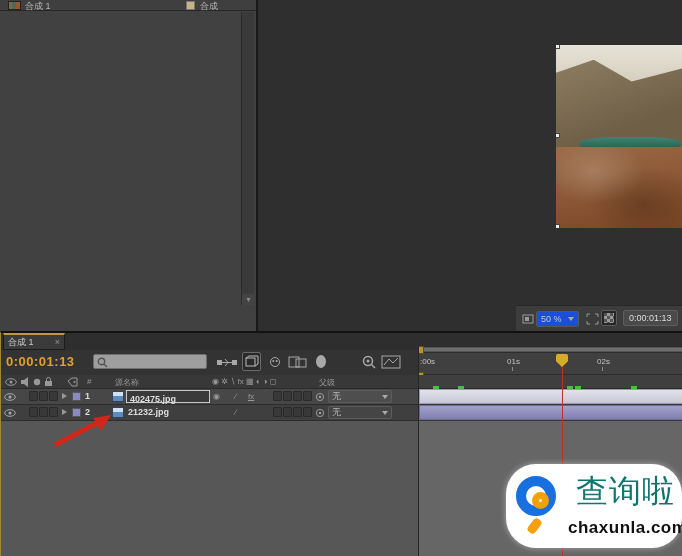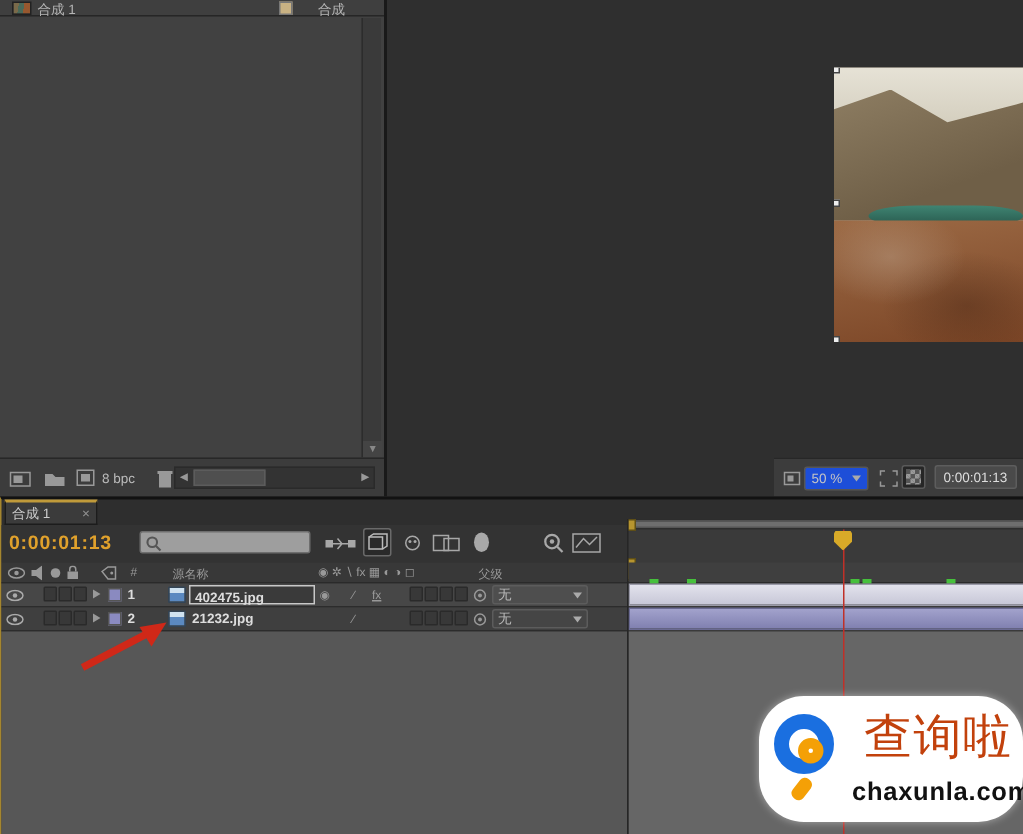--- a/index.html
+++ b/index.html
@@ -70,59 +70,37 @@
   .bar1{top:43px;background:linear-gradient(#e2e2ec,#c7c7d7);border:1px solid #9a9aa8;}
   .bar2{top:59px;background:linear-gradient(#a2a2cc,#8080b0);border:1px solid #6a6a92;}
   .track-bottom{left:0;top:75px;width:264px;height:137px;background:#666;}
   .cti-line{width:1px;background:#c03028;}
   .cti-head{width:12px;height:13px;background:#d8aa28;border:0;clip-path:polygon(8% 0,92% 0,100% 12%,100% 55%,50% 100%,0 55%,0 12%);}
   
   .wm{left:506px;top:464px;width:176px;height:84px;background:#fff;border-radius:30px;box-shadow:0 0 6px rgba(255,255,255,.45);}
   .wm-blue{left:10px;top:12px;width:40px;height:40px;border:10px solid #1a6fe0;border-radius:50%;}
   .wm-orange{left:26px;top:28px;width:17px;height:17px;border:7px solid #f4a006;border-radius:50%;}
   .wm-handle{left:24px;top:54px;width:9px;height:16px;background:#f4a006;border-radius:4px;transform:rotate(38deg);}
-  .wm-cjk{left:70px;top:6px;font-family:"DejaVu Serif",serif;font-size:32px;color:#c2410c;letter-spacing:1px;}
+  .wm-cjk{left:70px;top:6px;font-family:"DejaVu Serif",serif;font-size:32px;color:#0f766e;letter-spacing:1px;}
   .wm-dom{left:62px;top:54px;font-size:17px;font-weight:bold;color:#111;letter-spacing:.5px;}
 </style>
 </head>
 <body>
 
 <div class="screen">
 
   <div class="abs proj">
     <div class="abs proj-row">
       <div class="abs comp-thumb"></div>
       <span class="abs txt" style="left:25px;top:0px;">合成 1</span>
       <div class="abs type-icon"></div>
-      <span class="abs txt" style="left:212px;top:0px;text-align:right;">合成</span>
+      <span class="abs txt" style="left:200px;top:0px;text-align:right;">合成</span>
     </div>
     <div class="abs vscroll">
       <div class="abs vscroll-btn">▼</div>
-    </div>
-    <div class="abs proj-toolbar panel-toolbar">
-      <svg class="abs" style="left:6px;top:7px;" width="15" height="12">
-          <rect x="1" y="2" width="13" height="9" fill="none" stroke="#999"></rect>
-          <rect x="3" y="4" width="6" height="5" fill="#999"></rect>
-        </svg>
-      <svg class="abs" style="left:29px;top:7px;" width="15" height="12">
-          <path d="M1 3 h5 l2 2 h6 v6 h-13 z" fill="#999"></path>
-        </svg>
-      <div class="abs" style="left:51px;top:7px;width:12px;height:11px;border:1px solid #999;">
-          <div style="margin:2px;height:5px;background:#999;"></div>
-        </div>
-      <span class="abs bpc" style="left:68px;top:8px;">8 bpc</span>
-      <svg class="abs" style="left:104px;top:6px;" width="12" height="14">
-          <rect x="2" y="4" width="8" height="9" fill="#999"></rect>
-          <rect x="1" y="2" width="10" height="2" fill="#999"></rect>
-        </svg>
-      <div class="abs hscroll">
-        <span class="abs hs-btn" style="left:0;top:0;">◀</span>
-        <div class="abs hs-thumb"></div>
-        <span class="abs hs-btn" style="right:0;top:0;">▶</span>
-      </div>
     </div>
   </div>
   <div class="abs vdivider"></div>
 
   <div class="abs viewer">
     <div class="abs comp-image">
       <div class="abs sky"></div>
       <div class="abs hill"></div>
       <div class="abs lake"></div>
       <div class="abs ground"></div>
@@ -268,20 +246,27 @@
         </svg>
       <div class="abs pdd" style="left:327px;top:1px;background:#454545;"><span>无</span><span style="float:right;margin-top:4px;width:0;height:0;border-left:3px solid transparent;border-right:3px solid transparent;border-top:4px solid #aaa;"></span></div>
     </div>
 
     <div class="abs tl-bottom-left"></div>
 
     <div class="abs track">
       <div class="abs workarea-strip">
           <div class="abs workarea-bar"></div>
         </div>
+      <div class="abs ruler">
+        <span class="abs" style="left:1px;top:4px;">:00s</span>
+        <span class="abs" style="left:88px;top:4px;">01s</span>
+        <span class="abs" style="left:178px;top:4px;">02s</span>
+        <div class="abs rtick" style="left:93px;"></div>
+        <div class="abs rtick" style="left:183px;"></div>
+      </div>
       <div class="abs gold" style="left:-1px;top:0px;width:6px;height:8px;"></div>
       <div class="abs gold" style="left:-1px;top:26px;width:6px;height:15px;"></div>
       <div class="abs hdr-right">
         <div class="abs cache" style="left:14px;"></div>
         <div class="abs cache" style="left:39px;"></div>
         <div class="abs cache" style="left:148px;"></div>
         <div class="abs cache" style="left:156px;"></div>
         <div class="abs cache" style="left:212px;"></div>
       </div>
       <div class="abs bar bar1"></div>

